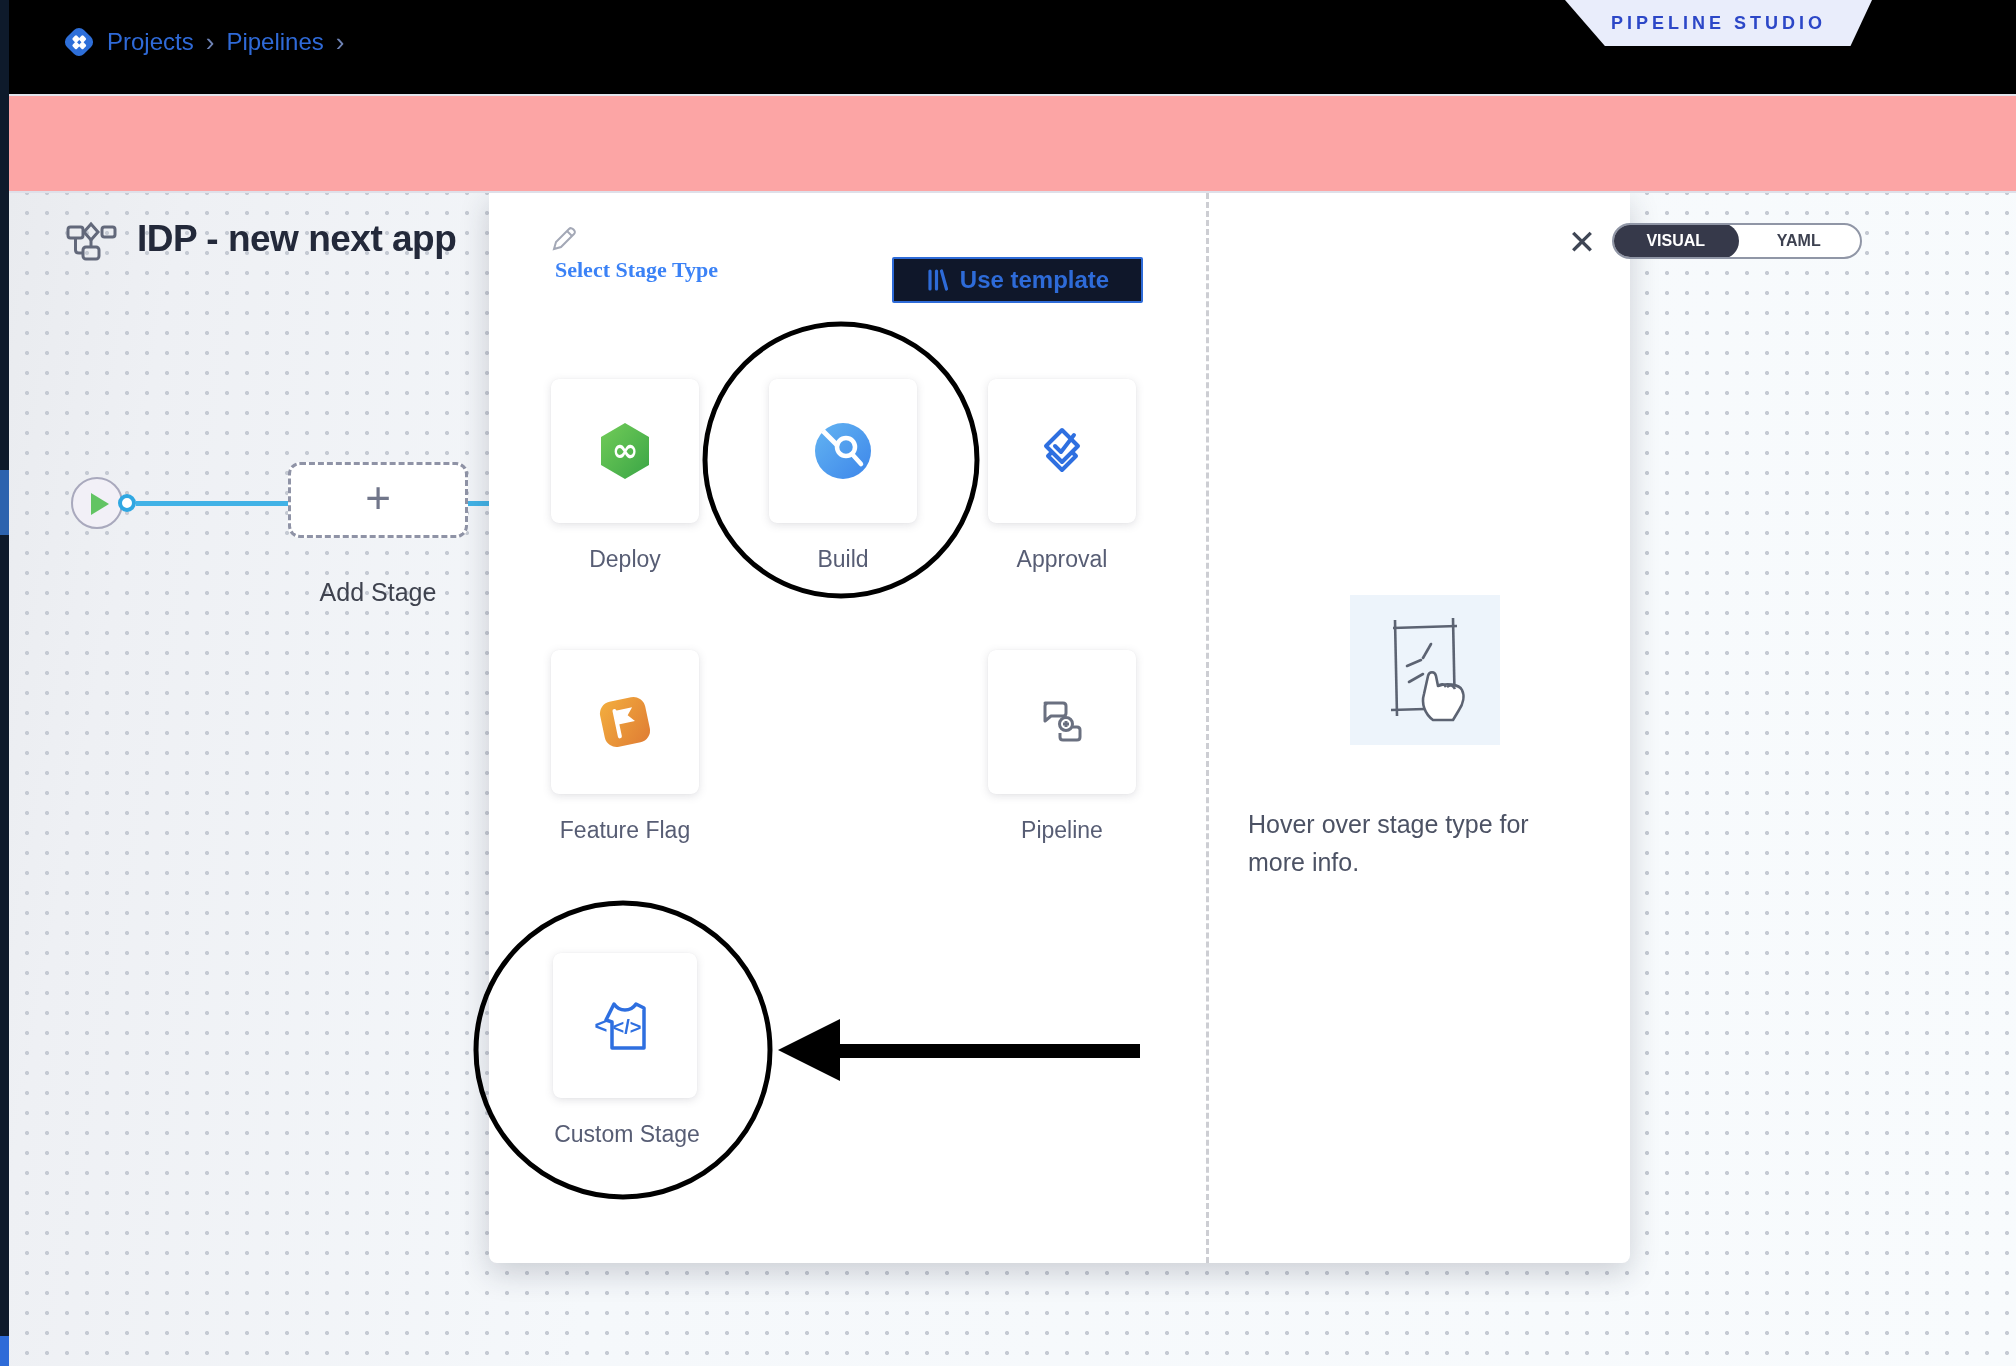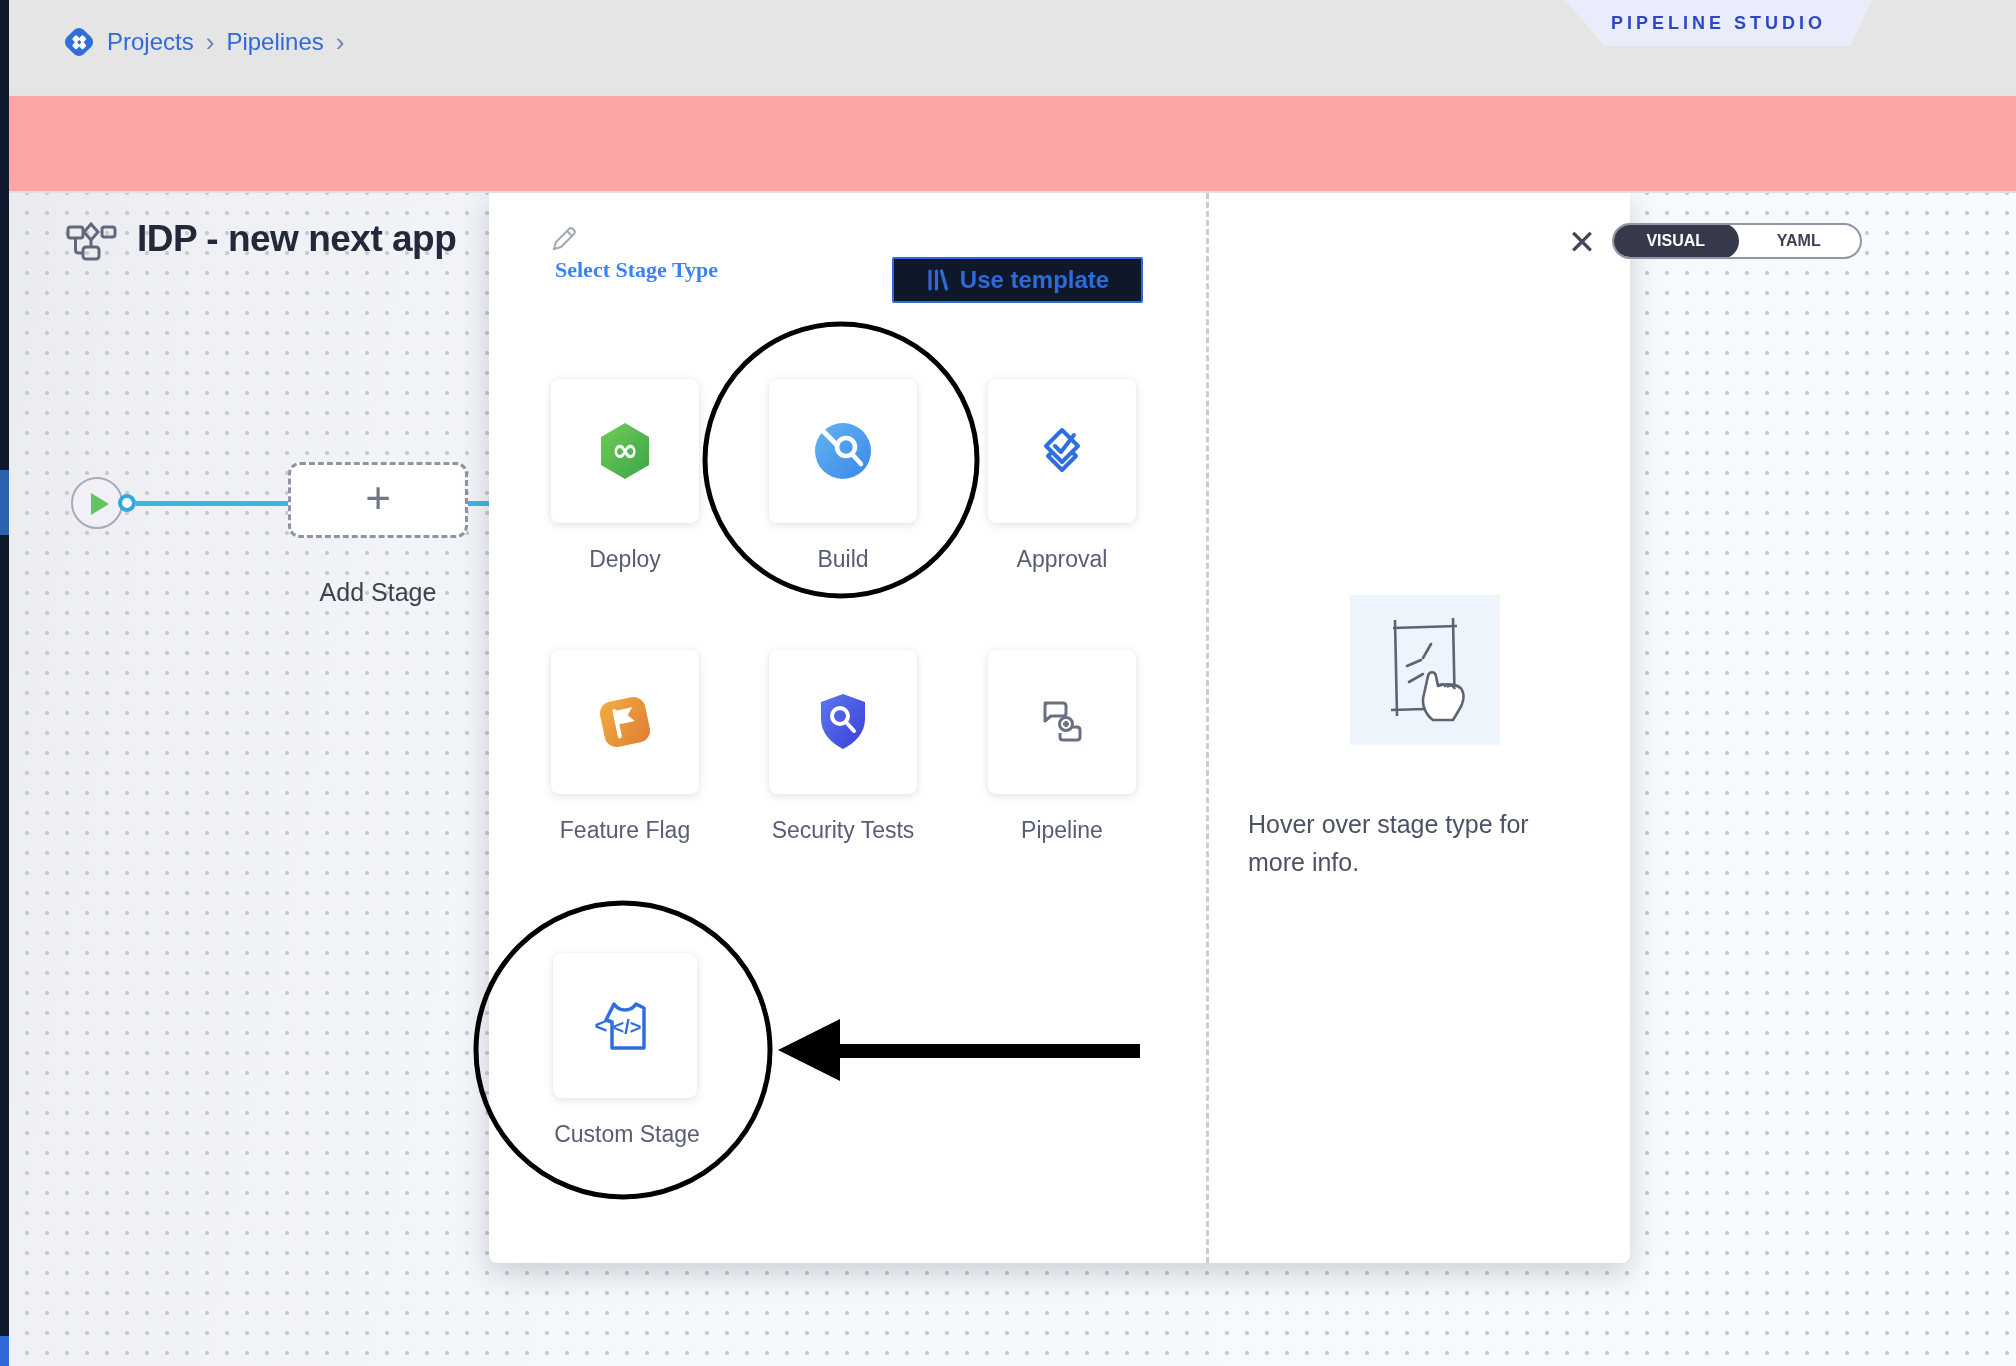--- a/index.html
+++ b/index.html
@@ -5,21 +5,21 @@
   * { margin:0; padding:0; box-sizing:border-box; }
   html,body { width:2016px; height:1366px; overflow:hidden; }
   body { font-family:"Liberation Sans", sans-serif; background:#fff; position:relative; }
 
   
   .nav-strip { position:absolute; left:0; top:0; width:9px; height:1366px; background:#0e1a2b; z-index:6; }
   .nav-strip .seg-mid { position:absolute; left:0; top:470px; width:9px; height:65px; background:#2d63ae; }
   .nav-strip .seg-bottom { position:absolute; left:0; top:1336px; width:9px; height:30px; background:#2e6bd8; }
 
   
-  .header { position:absolute; left:9px; top:0; right:0; height:96px; background:#e5e5e5; border-bottom:2px solid #e2e3ec; z-index:5; }
+  .header { position:absolute; left:9px; top:0; right:0; height:96px; background:#000000; border-bottom:2px solid #e2e3ec; z-index:5; }
   .breadcrumb { position:absolute; left:52px; top:24px; display:flex; align-items:center; gap:10px; font-size:24px; color:#2f6ad8; }
   .crumb { cursor:pointer; }
   .crumb-sep { color:#6e82b4; font-size:26px; line-height:1; padding:0 2px; }
   .studio-badge { position:absolute; right:144px; top:0; width:307px; height:46px;
     background:#e9edfb; clip-path:polygon(0 0,100% 0,93% 100%,13% 100%);
     display:flex; align-items:center; justify-content:center;
     color:#2c47c7; font-size:18px; font-weight:bold; letter-spacing:4px; }
 
   .titlebar { position:absolute; left:9px; top:96px; right:0; height:97px; background:#fca5a5; border-bottom:2px solid #dfe0e9; z-index:5; }
   .pipe-icon { position:absolute; left:56px; top:124px; }
@@ -210,36 +210,20 @@
         <g transform="rotate(-12 34 34)">
           <rect x="11" y="11" width="46" height="46" rx="12" fill="url(#gOrange)"></rect>
           <path d="M26 21 H44 L38 28 L44 35 H26 Z" fill="#fff"></path>
           <line x1="26" y1="21" x2="26" y2="47" stroke="#fff" stroke-width="4" stroke-linecap="round"></line>
         </g>
       </svg>
     </div>
     <div class="stage-label">Feature Flag</div>
   </div>
 
-  <div class="stage s-sec">
-    <div class="stage-tile">
-      <svg width="62" height="66" viewBox="0 0 62 66">
-        <defs>
-            <linearGradient id="gIndigo" x1="0" y1="0" x2="1" y2="1">
-          <stop offset="0" stop-color="#5b78ee"></stop>
-              <stop offset="1" stop-color="#3a3fd8"></stop>
-            </linearGradient>
-          </defs>
-        <path d="M31 5 L53 13 V30 C53 44 43 54 31 60 C19 54 9 44 9 30 V13 Z" fill="url(#gIndigo)"></path>
-        <circle cx="28" cy="27" r="8" fill="none" stroke="#fff" stroke-width="4"></circle>
-        <line x1="34" y1="33" x2="42" y2="42" stroke="#fff" stroke-width="4" stroke-linecap="round"></line>
-      </svg>
-    </div>
-    <div class="stage-label">Security Tests</div>
-  </div>
 
   <div class="stage s-pipe">
     <div class="stage-tile">
       <svg width="58" height="58" viewBox="0 0 58 58" fill="none" stroke="#6a7080" stroke-width="3">
         <path d="M12 10 H30 Q33 10 33 13 V20 Q33 23 30 23 H18 L12 28 V13 Q12 10 15 10 Z" stroke-linejoin="round"></path>
         <circle cx="33" cy="31" r="6.5"></circle>
         <line x1="33" y1="28" x2="33" y2="34"></line>
           <line x1="30" y1="31" x2="36" y2="31"></line>
         <path d="M39 34 H44 Q47 34 47 37 V44 Q47 47 44 47 H30 Q27 47 27 44 V40"></path>
       </svg>

